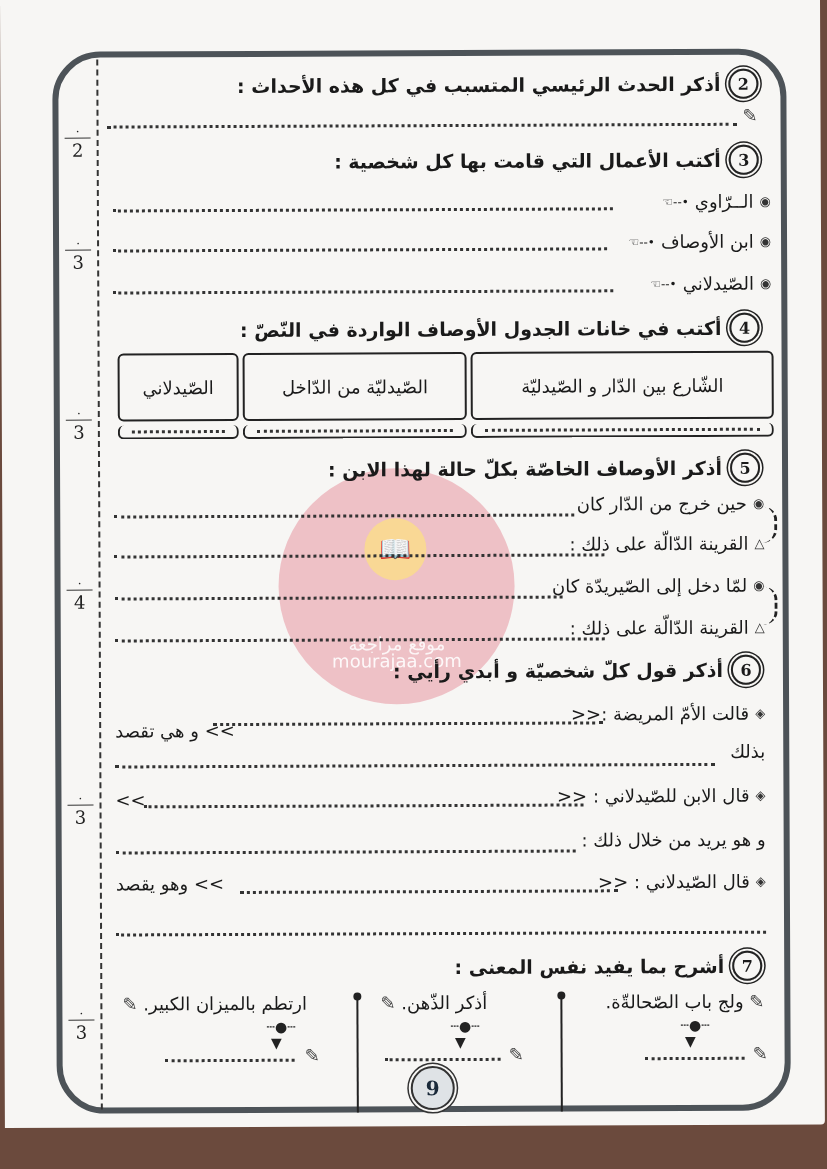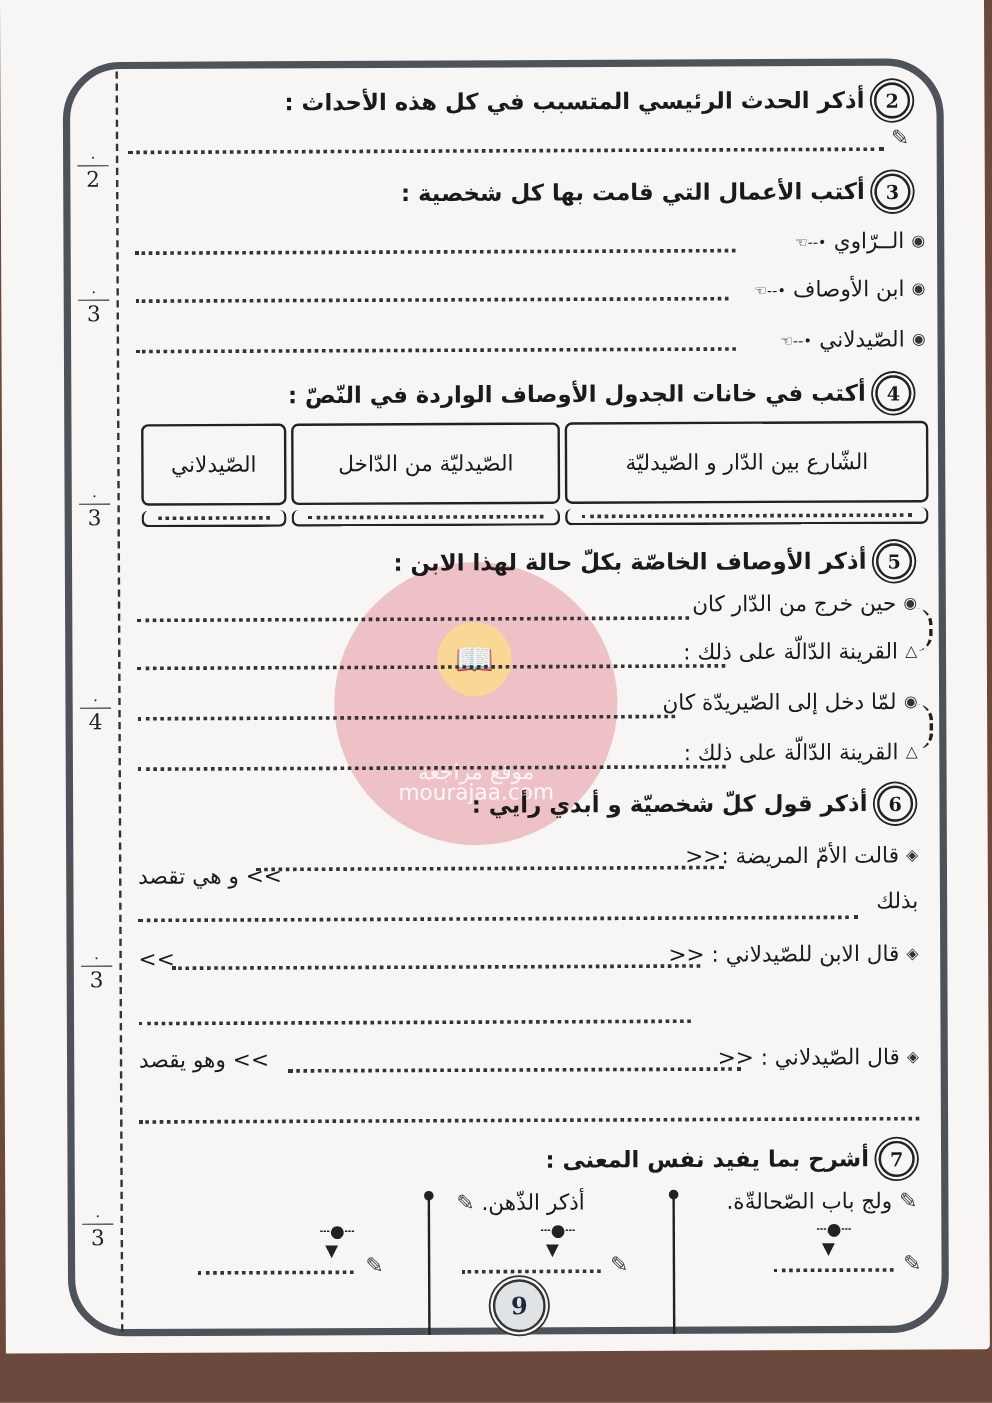--- a/index.html
+++ b/index.html
@@ -230,20 +230,23 @@
   </div>
   <div class="dots" style="left:112px; width:600px; top:766px;"></div>
 
   <div class="line-label" style="top:788px; right:58px;">
     <span class="bullet">◈</span>
     <span>قال الابن للصّيدلاني : &lt;&lt;</span>
   </div>
   <div class="dots" style="left:140px; width:440px; top:806px;"></div>
   <div class="word-box" style="left:112px; top:790px;">&gt;&gt;</div>
 
+  <div class="line-label" style="top:832px; right:58px;">
+    <span>و هو يريد من خلال ذلك :</span>
+  </div>
   <div class="dots" style="left:112px; width:460px; top:852px;"></div>
 
   <div class="line-label" style="top:874px; right:58px;">
     <span class="bullet">◈</span>
     <span>قال الصّيدلاني : &lt;&lt;</span>
   </div>
   <div class="dots" style="left:236px; width:378px; top:892px;"></div>
   <div class="word-box" style="left:112px; top:874px;">&gt;&gt; وهو يقصد</div>
 
   <div class="dots" style="left:112px; width:650px; top:934px;"></div>
@@ -263,18 +266,21 @@
   <div class="dots" style="left:640px; width:100px; top:1060px;"></div>
   <span class="pen" style="position:absolute; left:748px; top:1046px;">✎</span>
 
   <div class="word-box" style="left:376px; top:994px;">
     <span>أذكر الذّهن.</span> <span class="pen">✎</span>
   </div>
   <div class="arrow" style="left:446px; top:1020px;">┄●┄<br>&nbsp;▼</div>
   <div class="dots" style="left:380px; width:116px; top:1060px;"></div>
   <span class="pen" style="position:absolute; left:504px; top:1046px;">✎</span>
 
+  <div class="word-box" style="left:118px; top:994px;">
+    <span>ارتطم بالميزان الكبير.</span> <span class="pen">✎</span>
+  </div>
   <div class="arrow" style="left:262px; top:1020px;">┄●┄<br>&nbsp;▼</div>
   <div class="dots" style="left:160px; width:130px; top:1060px;"></div>
   <span class="pen" style="position:absolute; left:300px; top:1046px;">✎</span>
 
   <div class="page-num">9</div>
 </div>
 
 </body></html>

